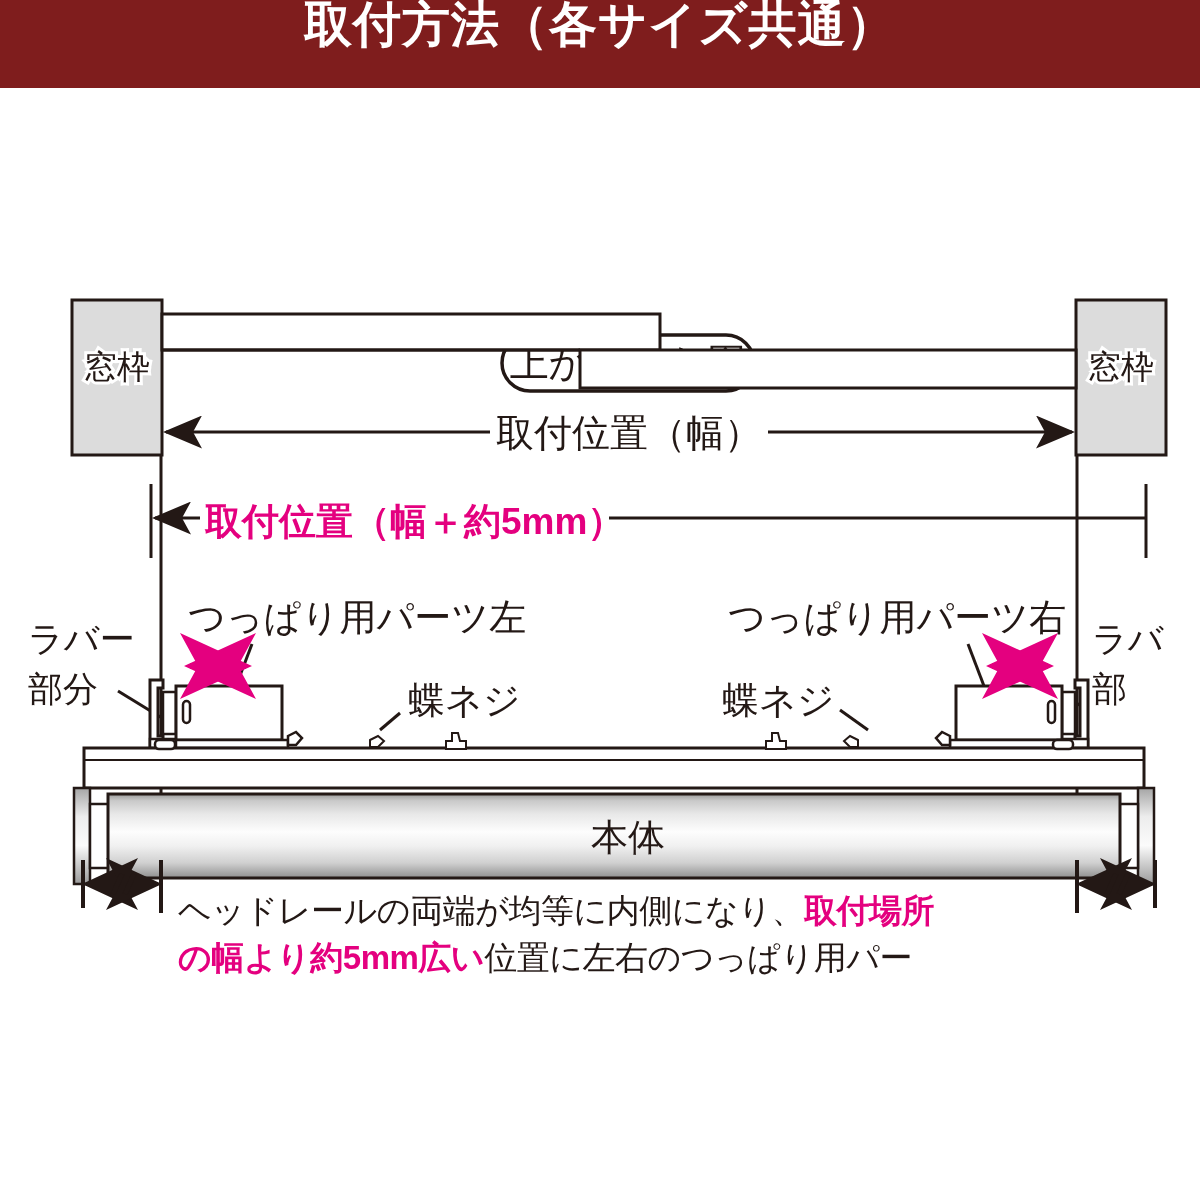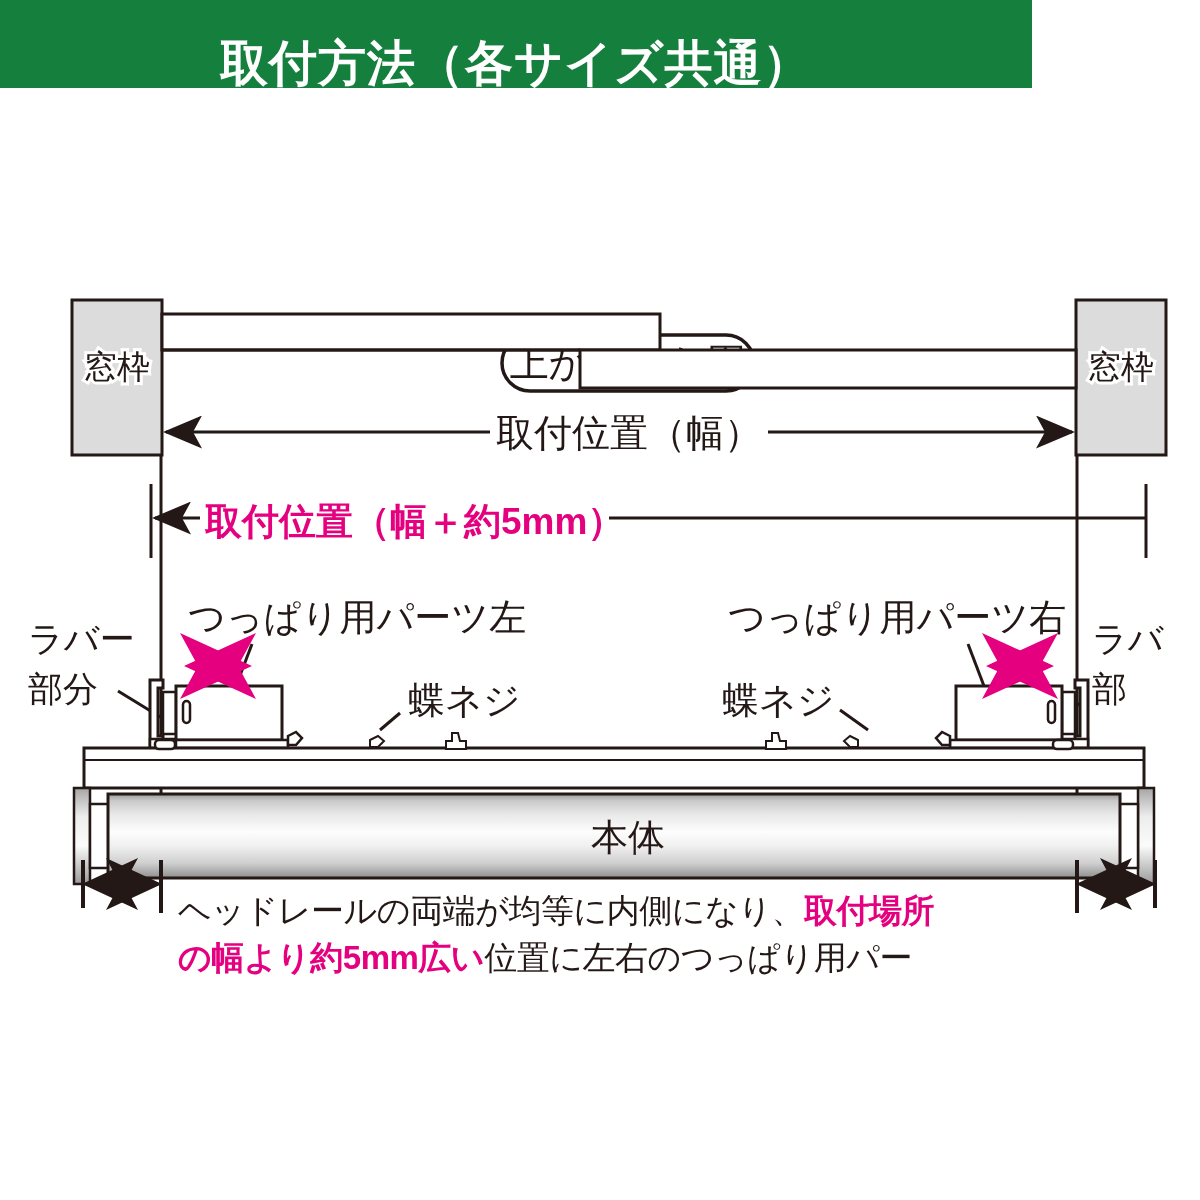--- a/index.html
+++ b/index.html
@@ -12,24 +12,24 @@
   #page {
     position: relative;
     width: 1200px; height: 1200px;
     background: #ffffff;
   }
 
   
   #header-bar {
     position: absolute;
     left: 0; top: 0;
-    width: 1032px; height: 88px;
-    background: #15803d;
+    width: 1200px; height: 88px;
+    background: #7f1d1d;
     display: flex;
-    align-items: flex-end;
+    align-items: flex-start;
     justify-content: center;
   }
   #header-title {
     color: #ffffff;
     font-size: 49px;
     font-weight: bold;
     letter-spacing: 1px;
     line-height: 1;
     white-space: nowrap;
     transform: scaleX(0.98);

